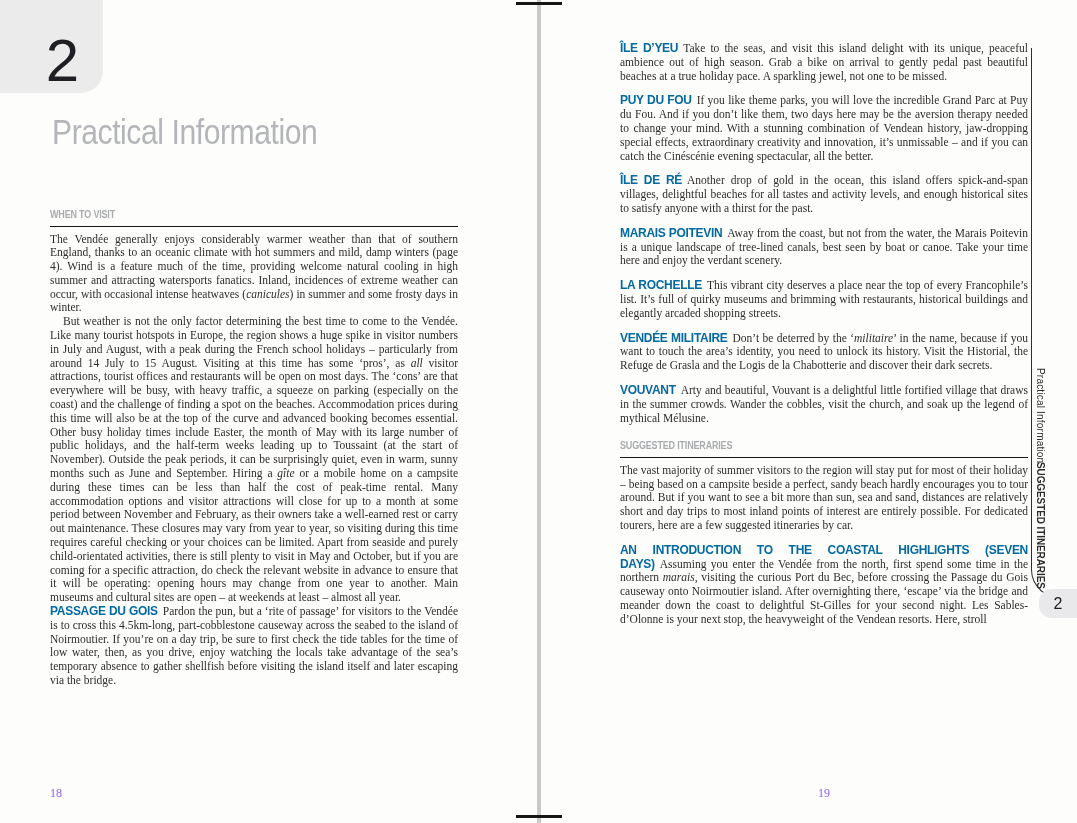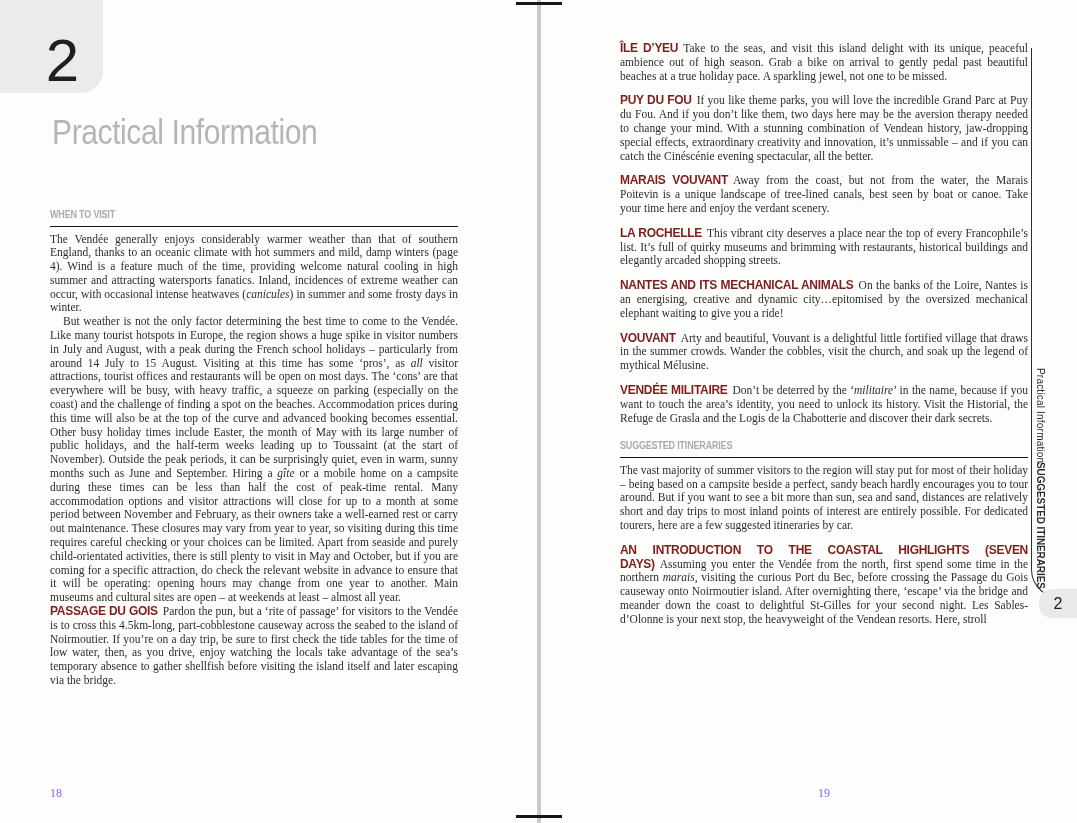--- a/index.html
+++ b/index.html
@@ -25,21 +25,21 @@
   .col-right { left:620px; top:42px;  }
   h2.sec { margin:0 0 6px 0; padding-bottom:5px; border-bottom:1.8px solid #191919;
     font-family:"Liberation Sans",sans-serif; font-weight:bold; font-size:10px;
     line-height:1.05; color:#a9abae; letter-spacing:-0.2px; }
   h2.sec .cond { display:inline-block; transform:scaleX(0.9); transform-origin:left center; }
   .mt { margin-top:14px; }
   p { margin:0; }
   p.indent { text-indent:13px; }
   p.gap { margin-top:11px; }
   b.run-in { font-family:"Liberation Sans",sans-serif; font-size:12px;
-    letter-spacing:-0.3px; padding-right:5px; color:#7f1d1d; }
+    letter-spacing:-0.3px; padding-right:5px; color:#0369a1; }
   em { font-style:italic; }
   
   .pagenum { position:absolute; top:786px; font-size:12px; color:#8b5cf6; }
   .pn-left { left:50px; }
   .pn-right { left:620px; width:408px; text-align:center; }
   
   .gutter { position:absolute; left:537px; top:0; width:4px; height:823px; background:#c9c9c9; }
   .crop { position:absolute; left:516px; width:46px; height:3px; background:#161616; }
   .crop-top { top:2px; } .crop-bottom { top:815px; }
   
@@ -75,25 +75,25 @@
 
 <div class="pagenum pn-left">18</div>
 
 <div class="gutter"></div>
 <div class="crop crop-top"></div>
 <div class="crop crop-bottom"></div>
 
 <div class="col col-right">
   <p><b class="run-in">ÎLE D’YEU</b><span><span>Take to the seas, and visit this island delight with its unique, peaceful ambience out of high season. Grab a bike on arrival to gently pedal past beautiful beaches at a true holiday pace. A sparkling jewel, not one to be missed.</span></span></p>
   <p class="gap"><b class="run-in">PUY DU FOU</b><span><span>If you like theme parks, you will love the incredible Grand Parc at Puy du Fou. And if you don’t like them, two days here may be the aversion therapy needed to change your mind. With a stunning combination of Vendean history, jaw-dropping special effects, extraordinary creativity and innovation, it’s unmissable – and if you can catch the Cinéscénie evening spectacular, all the better.</span></span></p>
-  <p class="gap"><b class="run-in">MARAIS VOUVANT</b><span><span>Away from the coast, but not from the water, the Marais Poitevin is a unique landscape of tree-lined canals, best seen by boat or canoe. Take your time here and enjoy the verdant scenery.</span></span></p>
+  <p class="gap"><b class="run-in">ÎLE DE RÉ</b><span><span>Another drop of gold in the ocean, this island offers spick-and-span villages, delightful beaches for all tastes and activity levels, and enough historical sites to satisfy anyone with a thirst for the past.</span></span></p>
+  <p class="gap"><b class="run-in">MARAIS POITEVIN</b><span><span>Away from the coast, but not from the water, the Marais Poitevin is a unique landscape of tree-lined canals, best seen by boat or canoe. Take your time here and enjoy the verdant scenery.</span></span></p>
   <p class="gap"><b class="run-in">LA ROCHELLE</b><span><span>This vibrant city deserves a place near the top of every Francophile’s list. It’s full of quirky museums and brimming with restaurants, historical buildings and elegantly arcaded shopping streets.</span></span></p>
-  <p class="gap"><b class="run-in">NANTES AND ITS MECHANICAL ANIMALS</b><span><span>On the banks of the Loire, Nantes is an energising, creative and dynamic city…epitomised by the oversized mechanical elephant waiting to give you a ride!</span></span></p>
+  <p class="gap"><b class="run-in">VENDÉE MILITAIRE</b><span><span>Don’t be deterred by the ‘</span><em>militaire</em><span>’ in the name, because if you want to touch the area’s identity, you need to unlock its history. Visit the Historial, the Refuge de Grasla and the Logis de la Chabotterie and discover their dark secrets.</span></span></p>
   <p class="gap"><b class="run-in">VOUVANT</b><span><span>Arty and beautiful, Vouvant is a delightful little fortified village that draws in the summer crowds. Wander the cobbles, visit the church, and soak up the legend of mythical Mélusine.</span></span></p>
-  <p class="gap"><b class="run-in">VENDÉE MILITAIRE</b><span><span>Don’t be deterred by the ‘</span><em>militaire</em><span>’ in the name, because if you want to touch the area’s identity, you need to unlock its history. Visit the Historial, the Refuge de Grasla and the Logis de la Chabotterie and discover their dark secrets.</span></span></p>
 
   <h2 class="sec" style="margin-top:16px;"><span class="cond">SUGGESTED ITINERARIES</span></h2>
   <p><span>The vast majority of summer visitors to the region will stay put for most of their holiday – being based on a campsite beside a perfect, sandy beach hardly encourages you to tour around. But if you want to see a bit more than sun, sea and sand, distances are relatively short and day trips to most inland points of interest are entirely possible. For dedicated tourers, here are a few suggested itineraries by car.</span></p>
   <p class="gap"><b class="run-in">AN INTRODUCTION TO THE COASTAL HIGHLIGHTS (SEVEN DAYS)</b><span><span>Assuming you enter the Vendée from the north, first spend some time in the northern </span><em>marais</em><span>, visiting the curious Port du Bec, before crossing the Passage du Gois causeway onto Noirmoutier island. After overnighting there, ‘escape’ via the bridge and meander down the coast to delightful St-Gilles for your second night. Les Sables-d’Olonne is your next stop, the heavyweight of the Vendean resorts. Here, stroll</span></span></p>
 </div>
 
 <div class="pagenum pn-right">19</div>
 
 <div class="edge-line"></div>
 <div class="edge-label edge-label-1">Practical Information</div>

